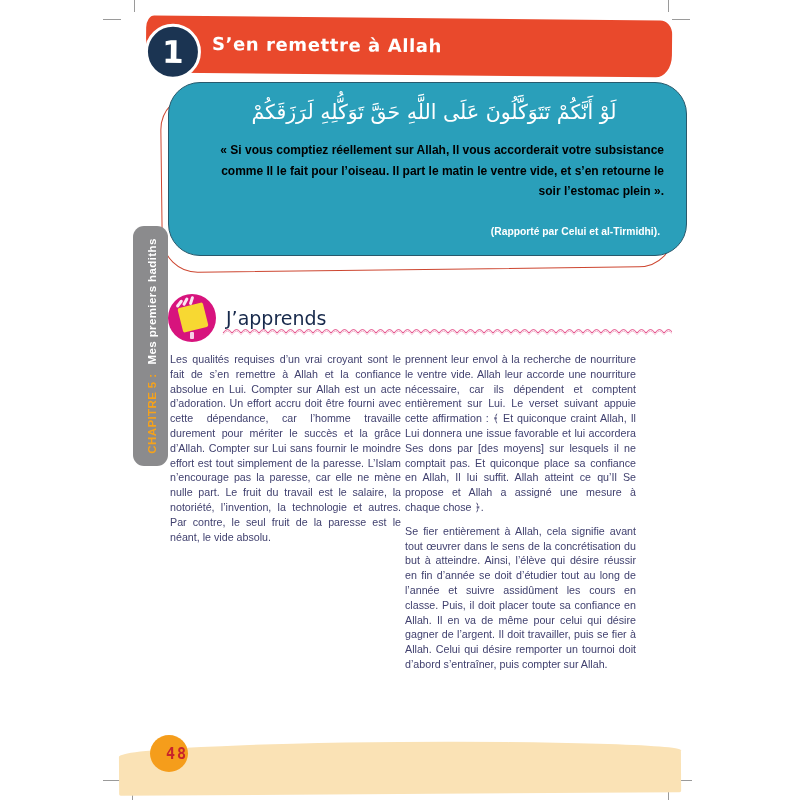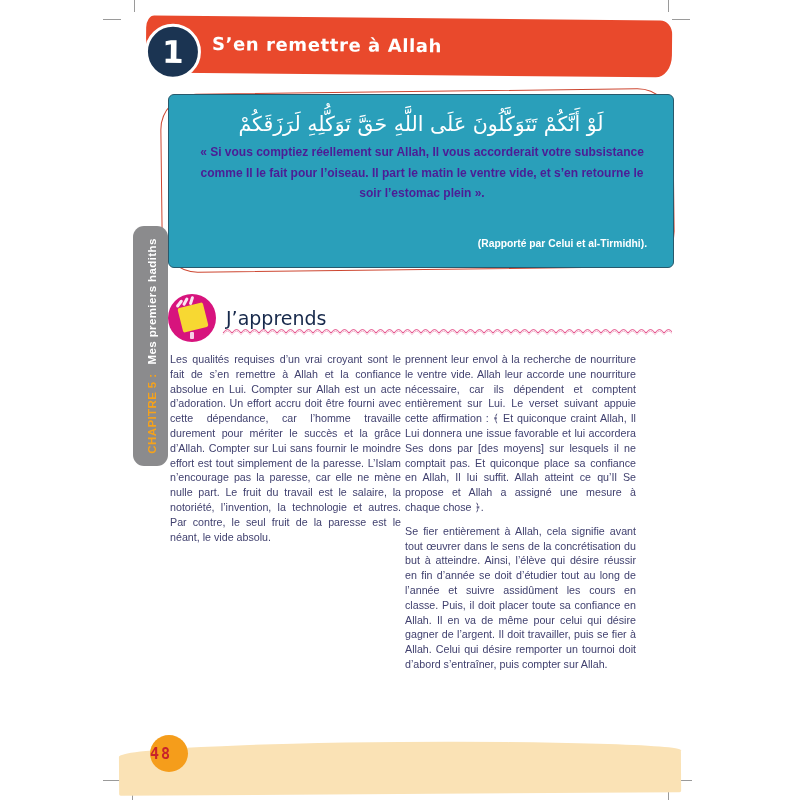--- a/index.html
+++ b/index.html
@@ -24,26 +24,26 @@
     transform:rotate(0.55deg);}
   .num-circle{position:absolute;left:-1px;top:8px;width:50px;height:50px;border-radius:50%;
     background:var(--circle_navy);border:3px solid #fff;display:flex;align-items:center;justify-content:center;
     color:#fff;font-weight:bold;font-size:31px;font-family:"DejaVu Sans",sans-serif;}
   .banner-title{position:absolute;left:66px;top:17px;color:#fff;font-weight:bold;font-size:18px;
     letter-spacing:0.6px;font-family:"DejaVu Sans",sans-serif;}
 
   
   .sketch-outline{position:absolute;left:161px;top:91px;width:511px;height:177px;
     border:1.6px solid var(--sketch_red);border-radius:36px;transform:rotate(-0.7deg);}
-  .hadith-box{position:absolute;left:168px;top:94px;width:504px;height:172px;
-    background:var(--teal);border:1.5px solid #28596c;border-radius:6px;color:#fff;}
+  .hadith-box{position:absolute;left:168px;top:82px;width:504px;height:172px;
+    background:var(--teal);border:1.5px solid #28596c;border-radius:32px;color:#fff;padding-left:13px;}
   .arabic{margin-top:12px;text-align:center;direction:rtl;font-family:"DejaVu Sans",sans-serif;
     font-size:20.5px;line-height:35px;color:#fff;}
-  .translation{margin:0 22px 0 24px;font-weight:bold;font-size:12px;line-height:20.5px;
-    color:#4c1d95;text-align:center;}
+  .translation{margin:10px 22px 0 24px;font-weight:bold;font-size:12px;line-height:20.5px;
+    color:#000000;text-align:right;}
   .source{position:absolute;right:26px;top:143px;font-weight:bold;font-size:10.3px;color:#fff;}
 
   
   .chapter-tab{position:absolute;left:133px;top:226px;width:35px;height:240px;
     background:var(--sidebar_gray);border-radius:11px;}
   .chapter-tab .vtext{position:absolute;left:50%;top:50%;width:240px;height:35px;
     transform:translate(-50%,-50%) rotate(-90deg);display:flex;align-items:center;justify-content:center;
     gap:9px;white-space:nowrap;font-weight:bold;font-size:11.5px;letter-spacing:0.4px;}
   .chapter-tab .chap{color:var(--chapter_orange);}
   .chapter-tab .chap-title{color:#fff;}
@@ -67,21 +67,21 @@
   
   .columns{position:absolute;left:170px;top:352px;width:466px;display:flex;gap:4px;}
   .col{flex:1;color:var(--body_text);font-size:10.7px;line-height:14.8px;text-align:justify;}
   .col p{margin:0 0 9px 0;}
 
   
   .footer-band{position:absolute;left:119px;top:742px;width:562px;height:52px;
     background:var(--footer_cream);border-radius:100% 100% 3px 3px / 26px 20px 3px 3px;
     transform:rotate(-0.35deg);}
   .page-badge{position:absolute;left:150px;top:735px;width:38px;height:37px;border-radius:50%;
-    background:var(--badge_orange);display:flex;align-items:center;justify-content:flex-start;
+    background:var(--badge_orange);display:flex;align-items:center;justify-content:flex-end;
     color:var(--badge_number_red);font-weight:bold;font-size:15px;letter-spacing:2px;
     font-family:"DejaVu Sans Mono",monospace;}
 </style>
 </head>
 <body>
 
 <div class="page">
 
   <div class="crop h" style="left:103px;top:19px"></div>
   <div class="crop v" style="left:134px;top:0"></div>

